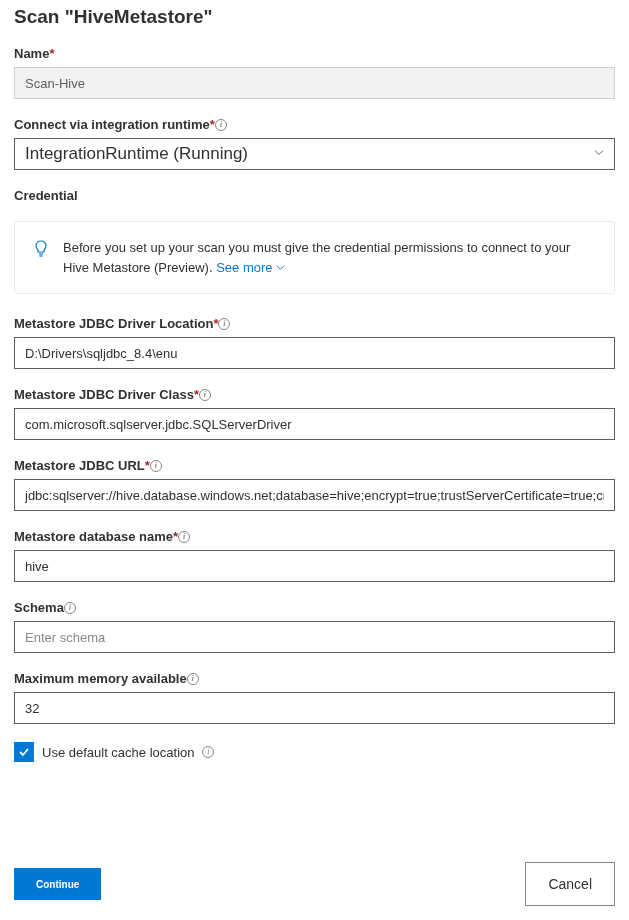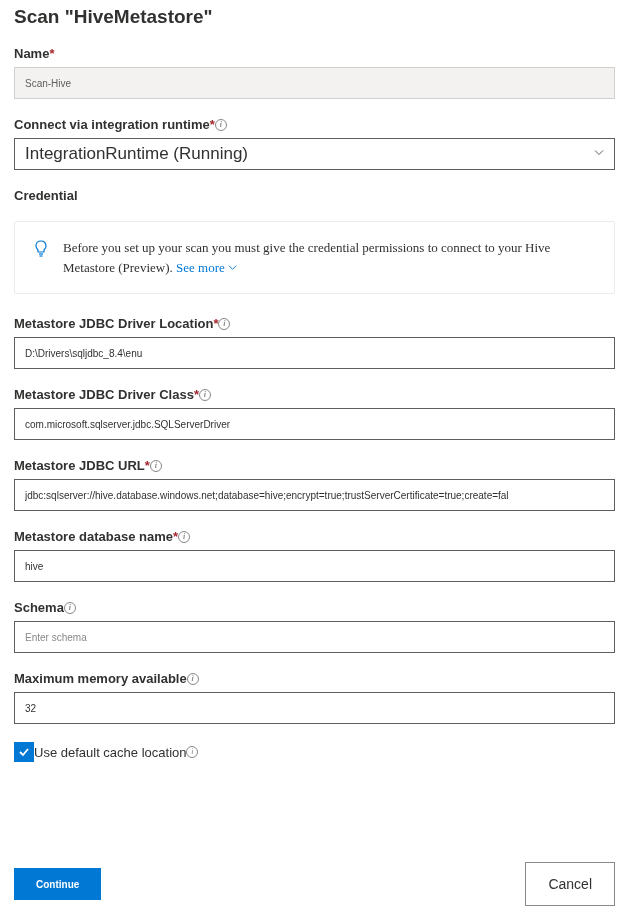--- a/index.html
+++ b/index.html
@@ -54,21 +54,21 @@
       color: #888;
       font-style: italic;
       font-family: Georgia, serif;
       line-height: 1;
     }
     .text-input {
       width: 100%;
       height: 32px;
       padding: 0 10px;
       border: 1px solid #605e5c;
-      font-size: 10px;
+      font-size: 13px;
       color: #323130;
       font-family: inherit;
       outline: none;
     }
     .text-input.disabled {
       background: #f3f2f1;
       border-color: #d2d0ce;
       color: #605e5c;
     }
     .text-input::placeholder {
@@ -100,21 +100,20 @@
     }
     .info-callout {
       border: 1px solid #edebe9;
       border-radius: 2px;
       padding: 16px 18px;
       display: flex;
       gap: 14px;
       align-items: flex-start;
       margin-bottom: 22px;
       margin-top: 12px;
-      font-family: Liberation Serif, serif;
     }
     .lightbulb {
       flex-shrink: 0;
       color: #0078d4;
       margin-top: 2px;
     }
     .callout-text {
       font-size: 13px;
       color: #323130;
       line-height: 1.5;
@@ -122,20 +121,21 @@
     .see-more {
       color: #0078d4;
       cursor: pointer;
       display: inline-flex;
       align-items: center;
       gap: 2px;
     }
     .checkbox-row {
       display: flex;
       align-items: center;
+      gap: 8px;
     }
     .checkbox {
       width: 20px;
       height: 20px;
       background: #0078d4;
       border: none;
       display: flex;
       align-items: center;
       justify-content: center;
       cursor: pointer;

